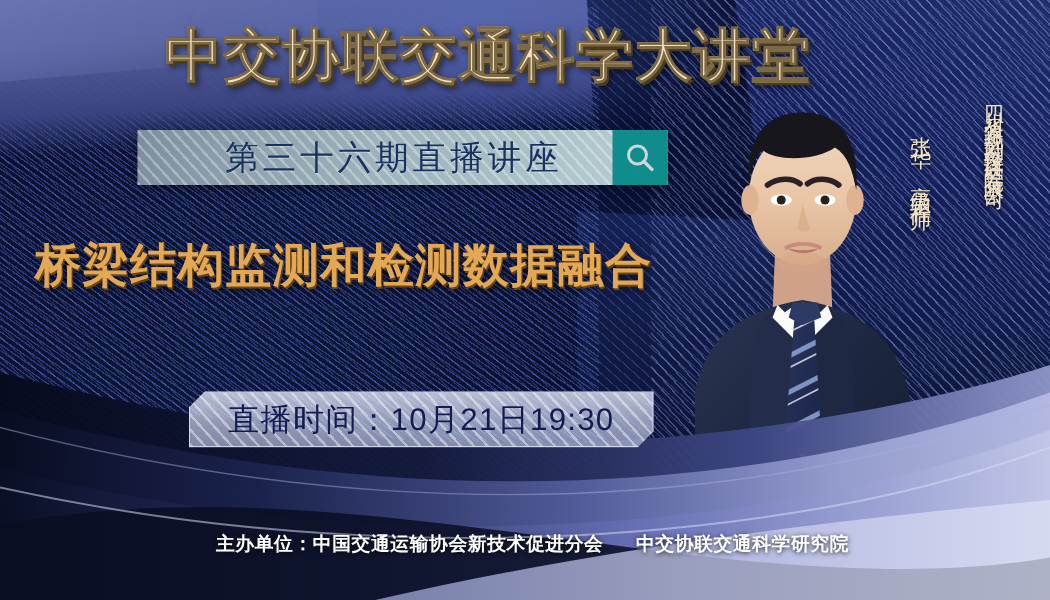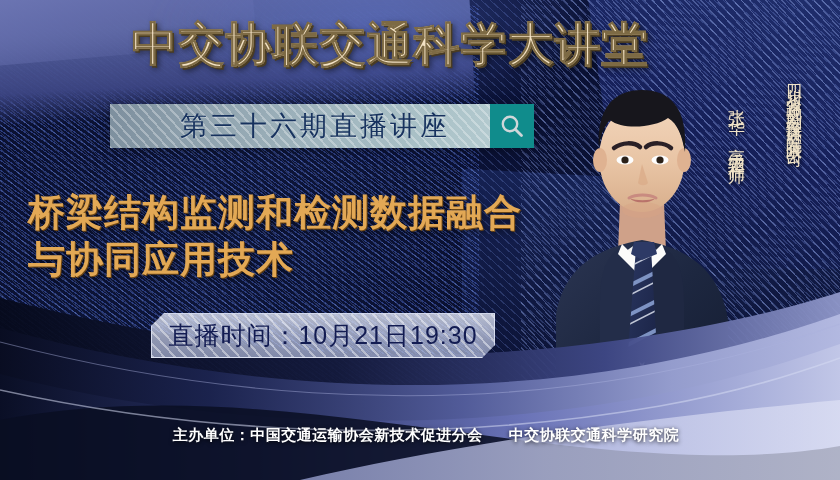--- a/index.html
+++ b/index.html
@@ -133,21 +133,21 @@
     position:absolute;left:28px;top:190px;width:530px;
     font-size:37px;font-weight:700;line-height:1.26;letter-spacing:1px;
     color:#e2a855;
     text-shadow:1px 1px 0 #6a4414, 2px 3px 7px rgba(0,0,0,.6);
     z-index:6;
   }
   .main-title .l2{display:block;}
 
   
   .time-pill{
-    position:absolute;left:151px;top:313px;width:344px;height:45px;
+    position:absolute;left:151px;top:313px;width:372px;height:45px;
     display:flex;align-items:center;justify-content:center;
     background:linear-gradient(180deg,rgba(224,229,245,.80) 0%,rgba(196,204,230,.72) 55%,rgba(176,186,218,.70) 100%);
     border:1px solid rgba(235,240,255,.75);
     clip-path:polygon(13px 0,100% 0,100% calc(100% - 13px),calc(100% - 13px) 100%,0 100%,0 13px);
     box-shadow:0 3px 14px rgba(0,0,0,.4);
     z-index:6;
   }
   .time-pill .stripes{
     position:absolute;inset:0;
     background-image:repeating-linear-gradient(48deg,
@@ -321,21 +321,20 @@
         <svg width="26" height="26" viewBox="0 0 26 26" aria-hidden="true">
           <circle cx="11" cy="11" r="7.2" fill="none" stroke="#cfd6d9" stroke-width="2.4"></circle>
           <line x1="16.2" y1="16.2" x2="22.5" y2="22.5" stroke="#cfd6d9" stroke-width="2.8" stroke-linecap="round"></line>
         </svg>
       </span>
     </div>
   </div>
 
   <div class="main-title">
     <span>桥梁结构监测和检测数据融合</span>
-    <span class="l2">与协同应用技术</span>
   </div>
 
   <div class="time-pill">
     <div class="stripes"></div>
     <div class="time-text">直播时间：10月21日19:30</div>
   </div>
 
   <div class="vtext speaker-name">张二华 高级工程师</div>
 
   <div class="vtext speaker-org">四川省公路规划勘察设计研究院有限公司</div>

